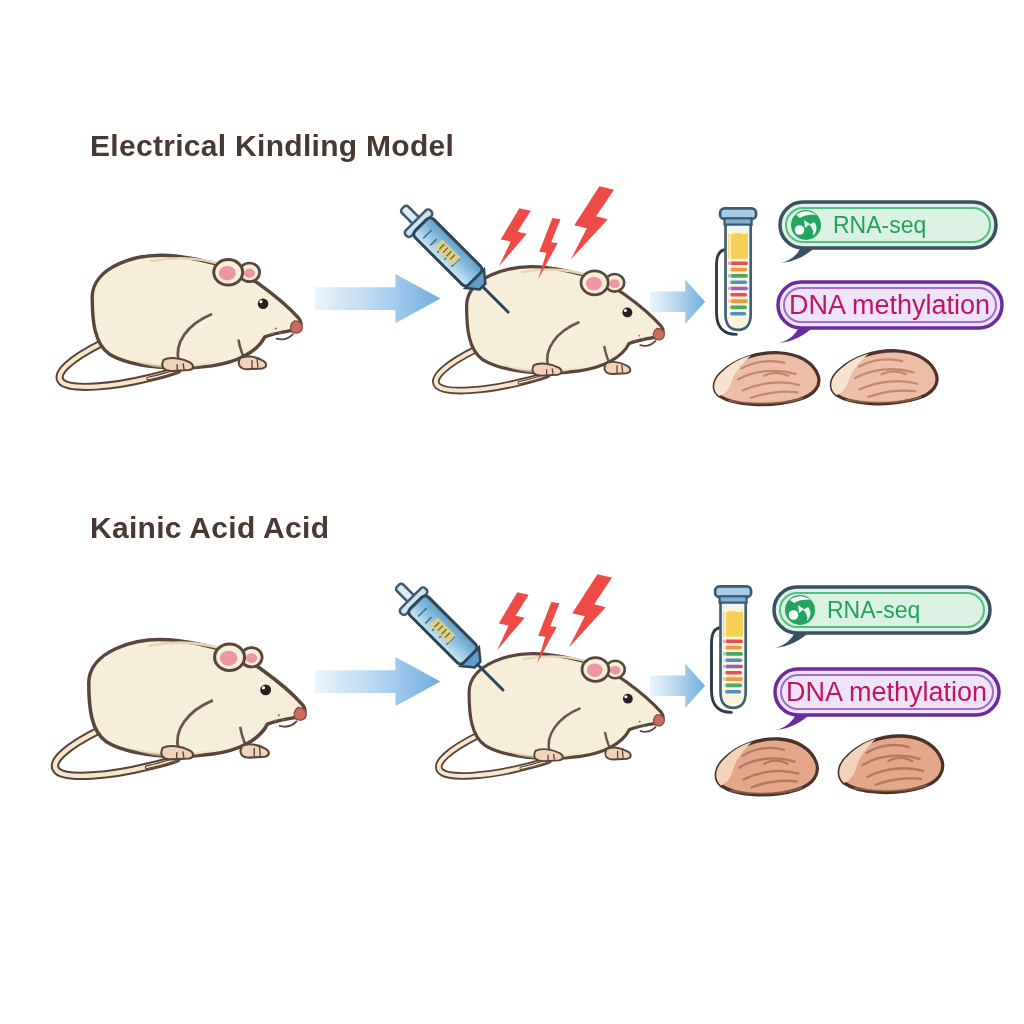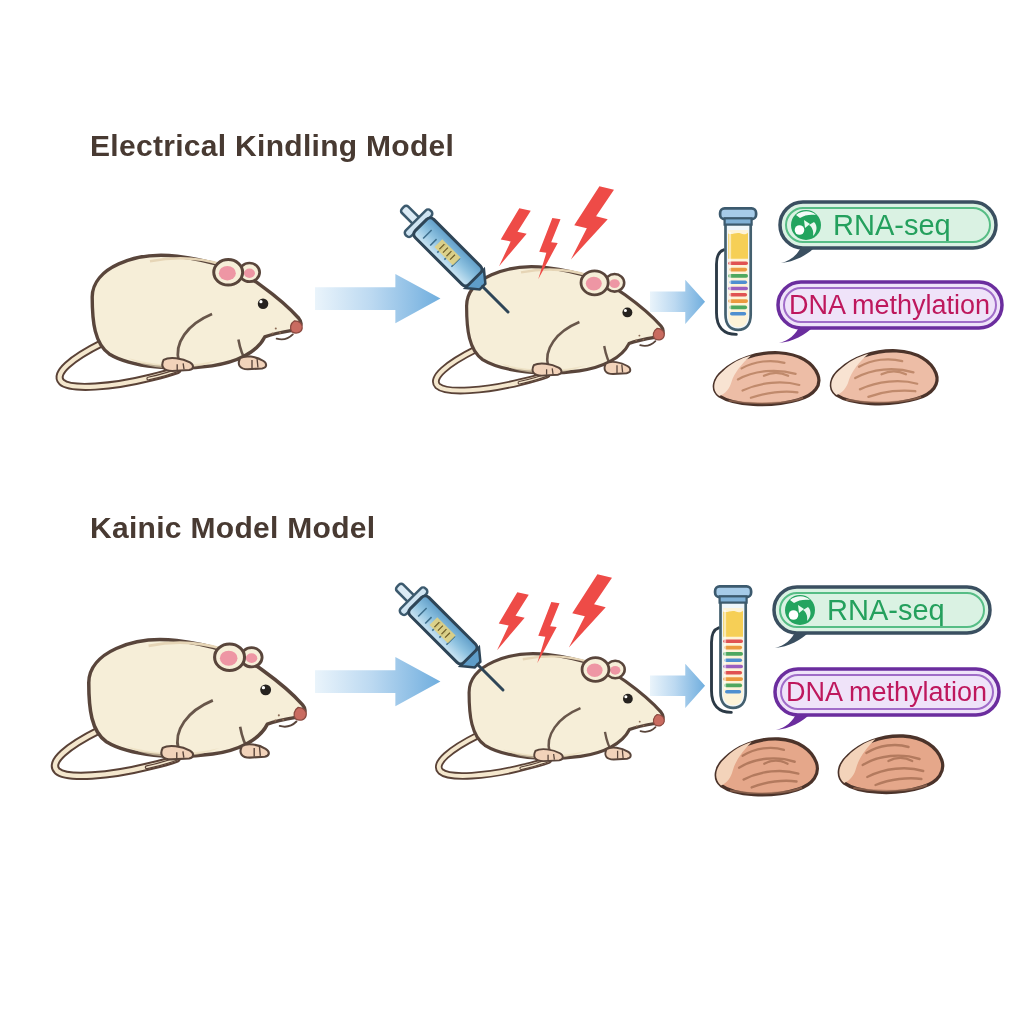--- a/index.html
+++ b/index.html
@@ -6,21 +6,21 @@
   .canvas{
     position:relative;width:1024px;height:1024px;background:#ffffff;
     overflow:hidden;font-family:"Liberation Sans",sans-serif;
   }
   svg.art{position:absolute;left:0;top:0;}
   .title{
     position:absolute;font-weight:700;font-size:30px;color:#483a32;
     letter-spacing:0.3px;white-space:nowrap;
   }
   .bubble-label{position:absolute;height:34px;line-height:34px;white-space:nowrap;}
-  .label-green{color:#24a05d;font-size:29px;}
+  .label-green{color:#24a05d;font-size:23px;}
   .label-purple{color:#be185d;font-size:27px;}
 </style>
 </head>
 <body>
 
 <div class="canvas">
 
   <svg class="art" width="1024" height="1024" viewBox="0 0 1024 1024">
     <defs>
       <linearGradient id="gradArrow" x1="0" y1="0" x2="1" y2="0">
@@ -169,19 +169,19 @@
     <use href="#brain" transform="translate(712,736) scale(0.9,0.99)" style="--bf:#e5a78a; --br:#f3d3ba; --bg:#b37a5e;"></use>
     <use href="#brain" transform="translate(835,733) scale(0.92,1.0)" style="--bf:#e5a78a; --br:#f3d3ba; --bg:#b37a5e;"></use>
   </svg>
 
   <div class="title" style="left:90px;top:129px">Electrical Kindling Model</div>
 
   <div class="bubble-label label-green" style="left:833px;top:208px">RNA-seq</div>
 
   <div class="bubble-label label-purple" style="left:789px;top:288px">DNA methylation</div>
 
-  <div class="title" style="left:90px;top:511px">Kainic Model Model</div>
+  <div class="title" style="left:90px;top:511px">Kainic Acid Acid</div>
 
   <div class="bubble-label label-green" style="left:827px;top:593px">RNA-seq</div>
 
   <div class="bubble-label label-purple" style="left:786px;top:675px">DNA methylation</div>
 
 </div>
 
 </body></html>

